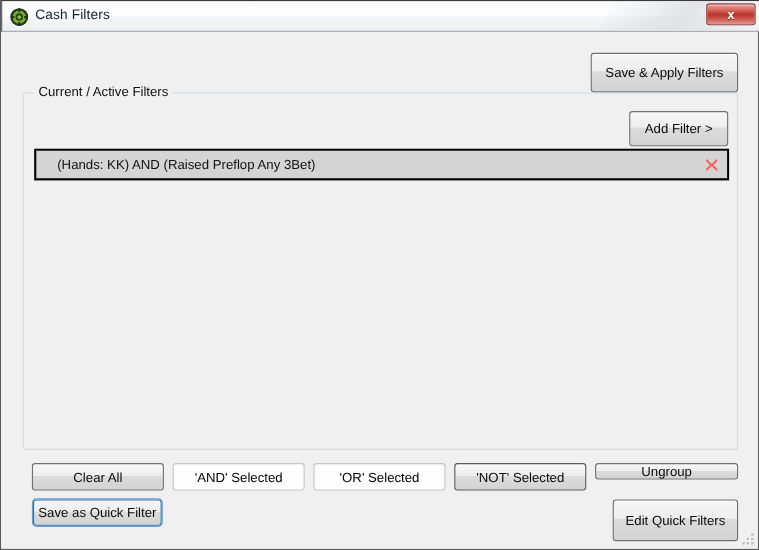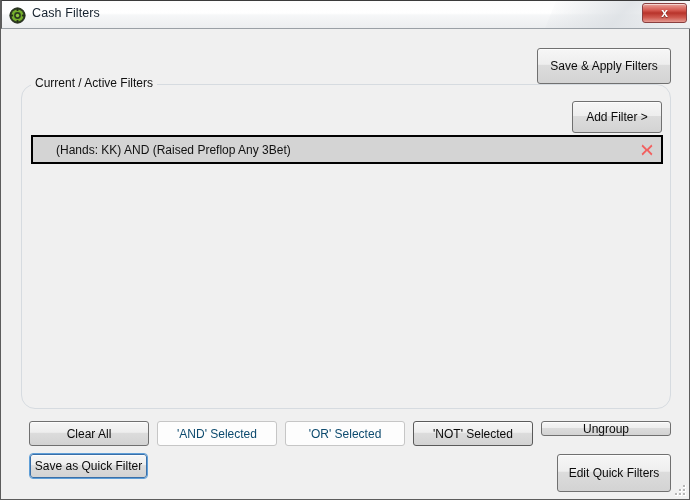--- a/index.html
+++ b/index.html
@@ -117,21 +117,21 @@
     display: flex;
     align-items: center;
     justify-content: center;
     cursor: default;
     white-space: nowrap;
     box-shadow: inset 0 1px 0 rgba(255,255,255,0.8);
   }
   .btn.disabled {
     border: 1px solid #c6c6c6;
     background: #fdfdfd;
-    color: #0c4a6e;
+    color: #000000;
     box-shadow: none;
     text-align: right;
   }
   .btn.focused {
     border: 1px solid #3a6fa8;
     outline: 1px solid #5f9fd8;
     outline-offset: 0px;
   }
   .btn.defaultish {
     border: 1px solid #5a5a5a;
@@ -139,21 +139,21 @@
 
   
   #groupbox {
     position: absolute;
     left: 20px;
     top: 55px;
     width: 650px;
     height: 325px;
     box-sizing: border-box;
     border: 1px solid #d6dbe0;
-    border-radius: 14px;
+    border-radius: 2px;
     background: transparent;
   }
   #groupbox-label {
     position: absolute;
     left: 9px;
     top: -9px;
     padding: 0 4px;
     background: #f0f0f0;
     font-size: 12px;
     color: #111111;
@@ -179,22 +179,23 @@
     height: 29px;
     margin: 0;
     border: 2px solid #000000;
     background: #d4d4d4;
     display: flex;
     align-items: center;
   }
   .filter-row .label {
     font-size: 12px;
     color: #111111;
-    padding-left: 23px;
+    padding-left: 9px;
     white-space: nowrap;
+    margin-left: 10px;
   }
   .filter-row .delete-x {
     position: absolute;
     right: 7px;
     top: 50%;
     transform: translateY(-50%);
     width: 14px;
     height: 14px;
     cursor: default;
   }

